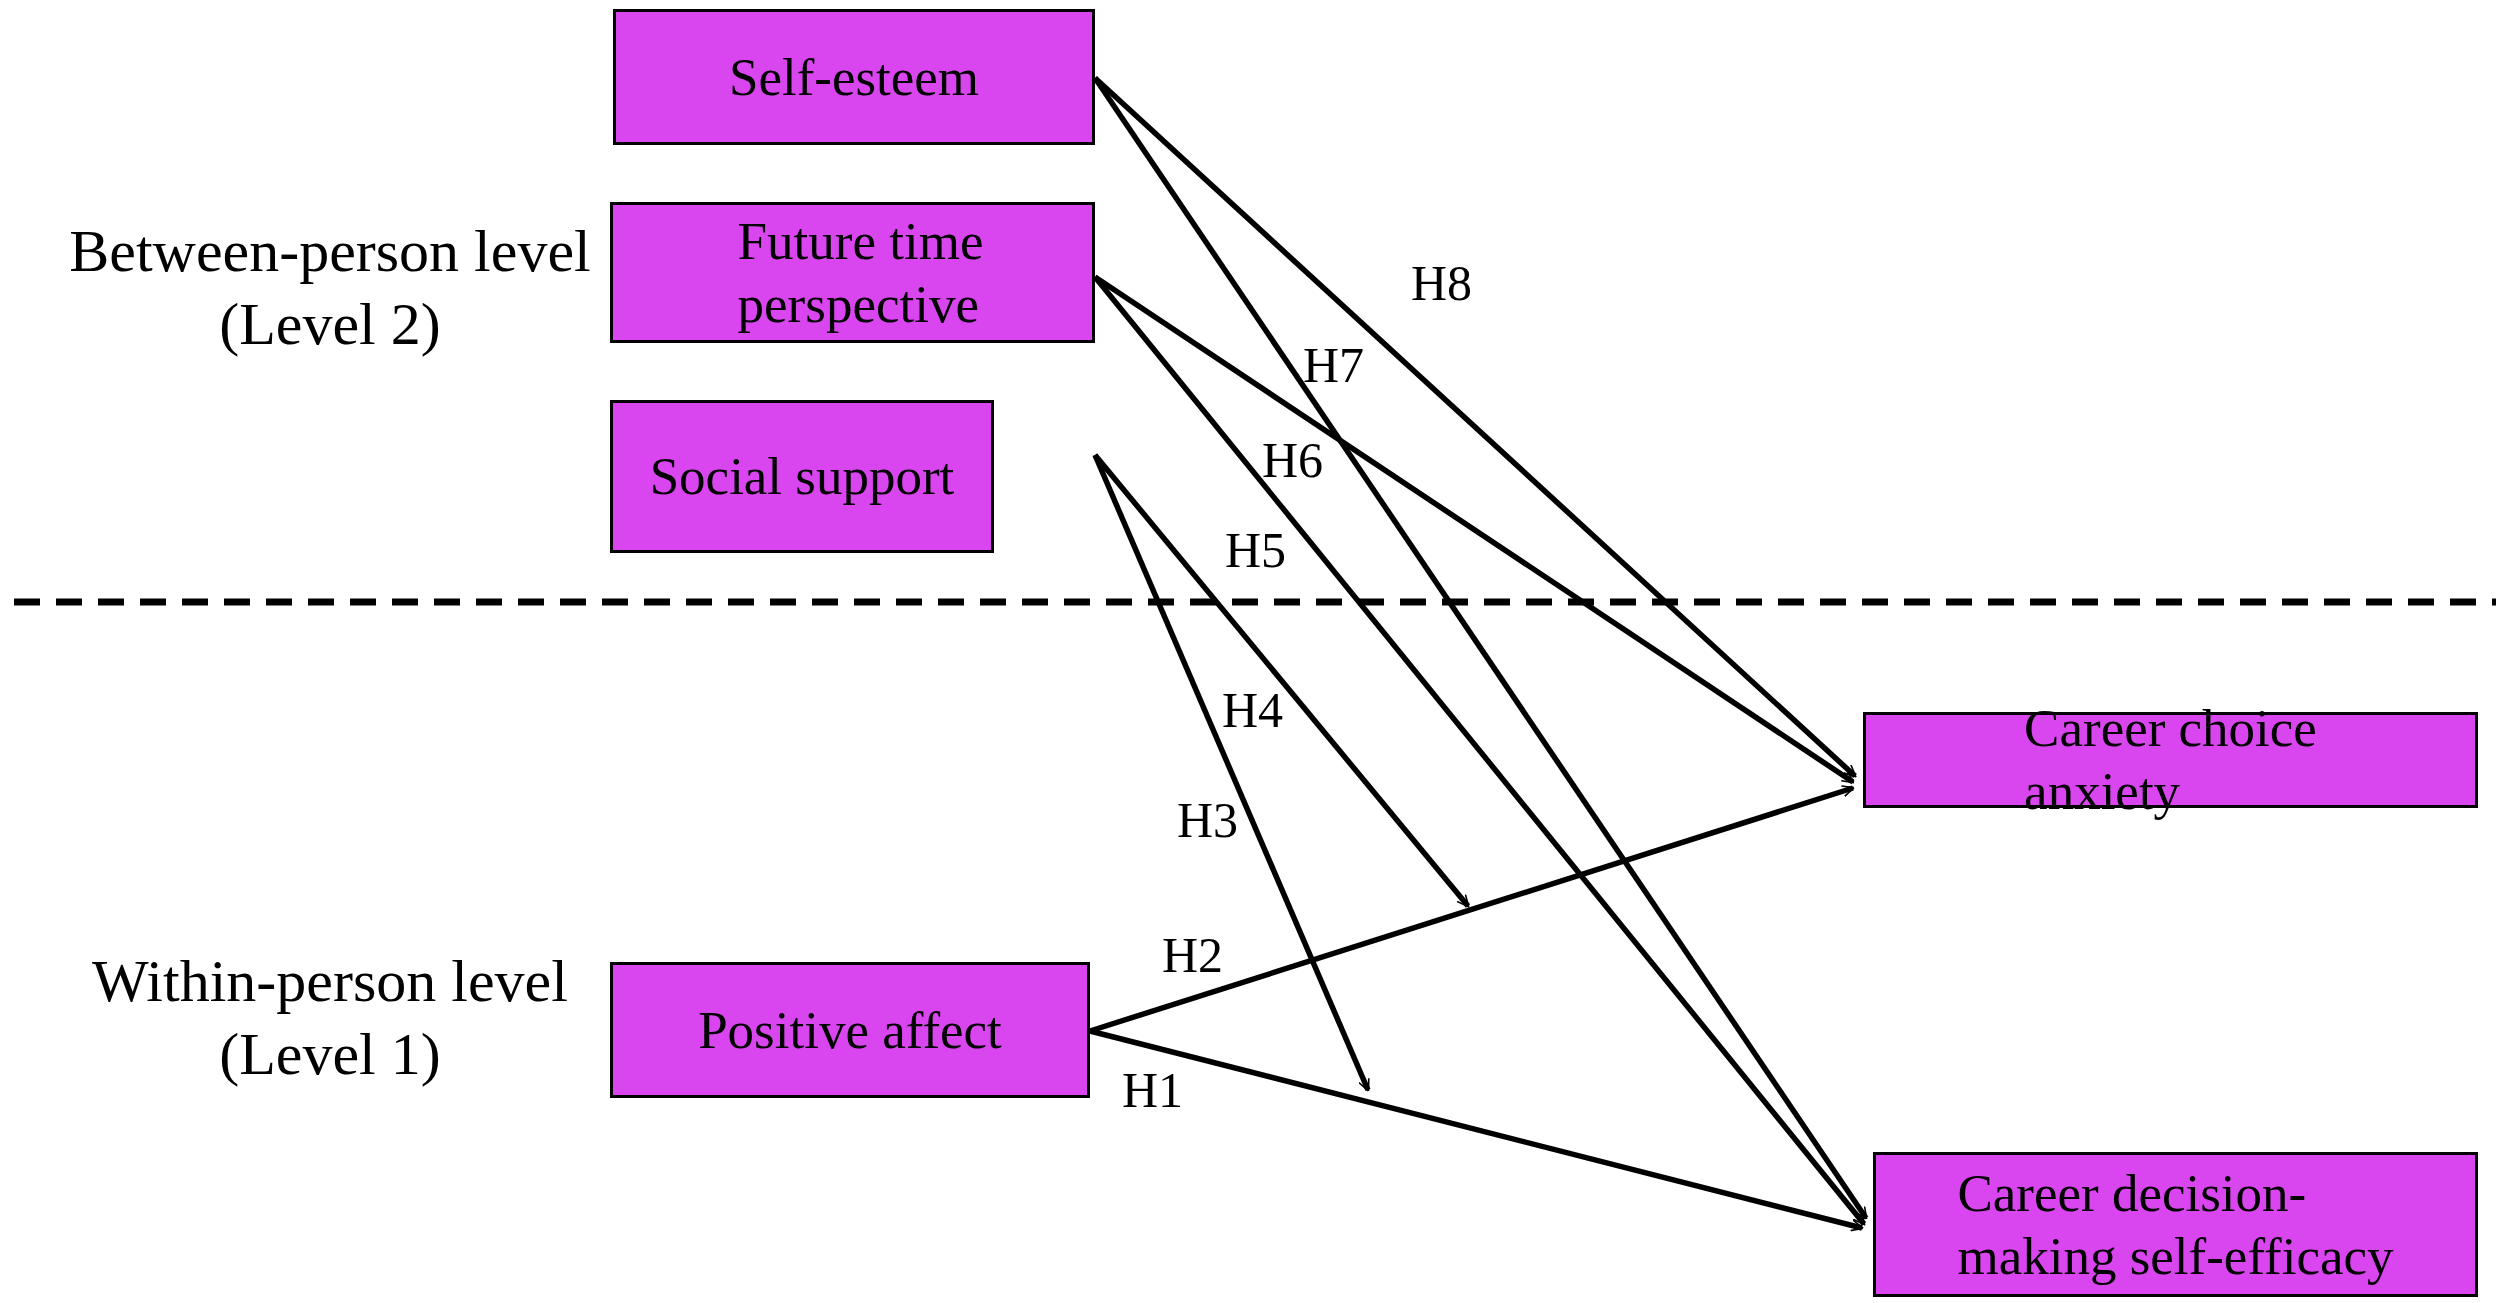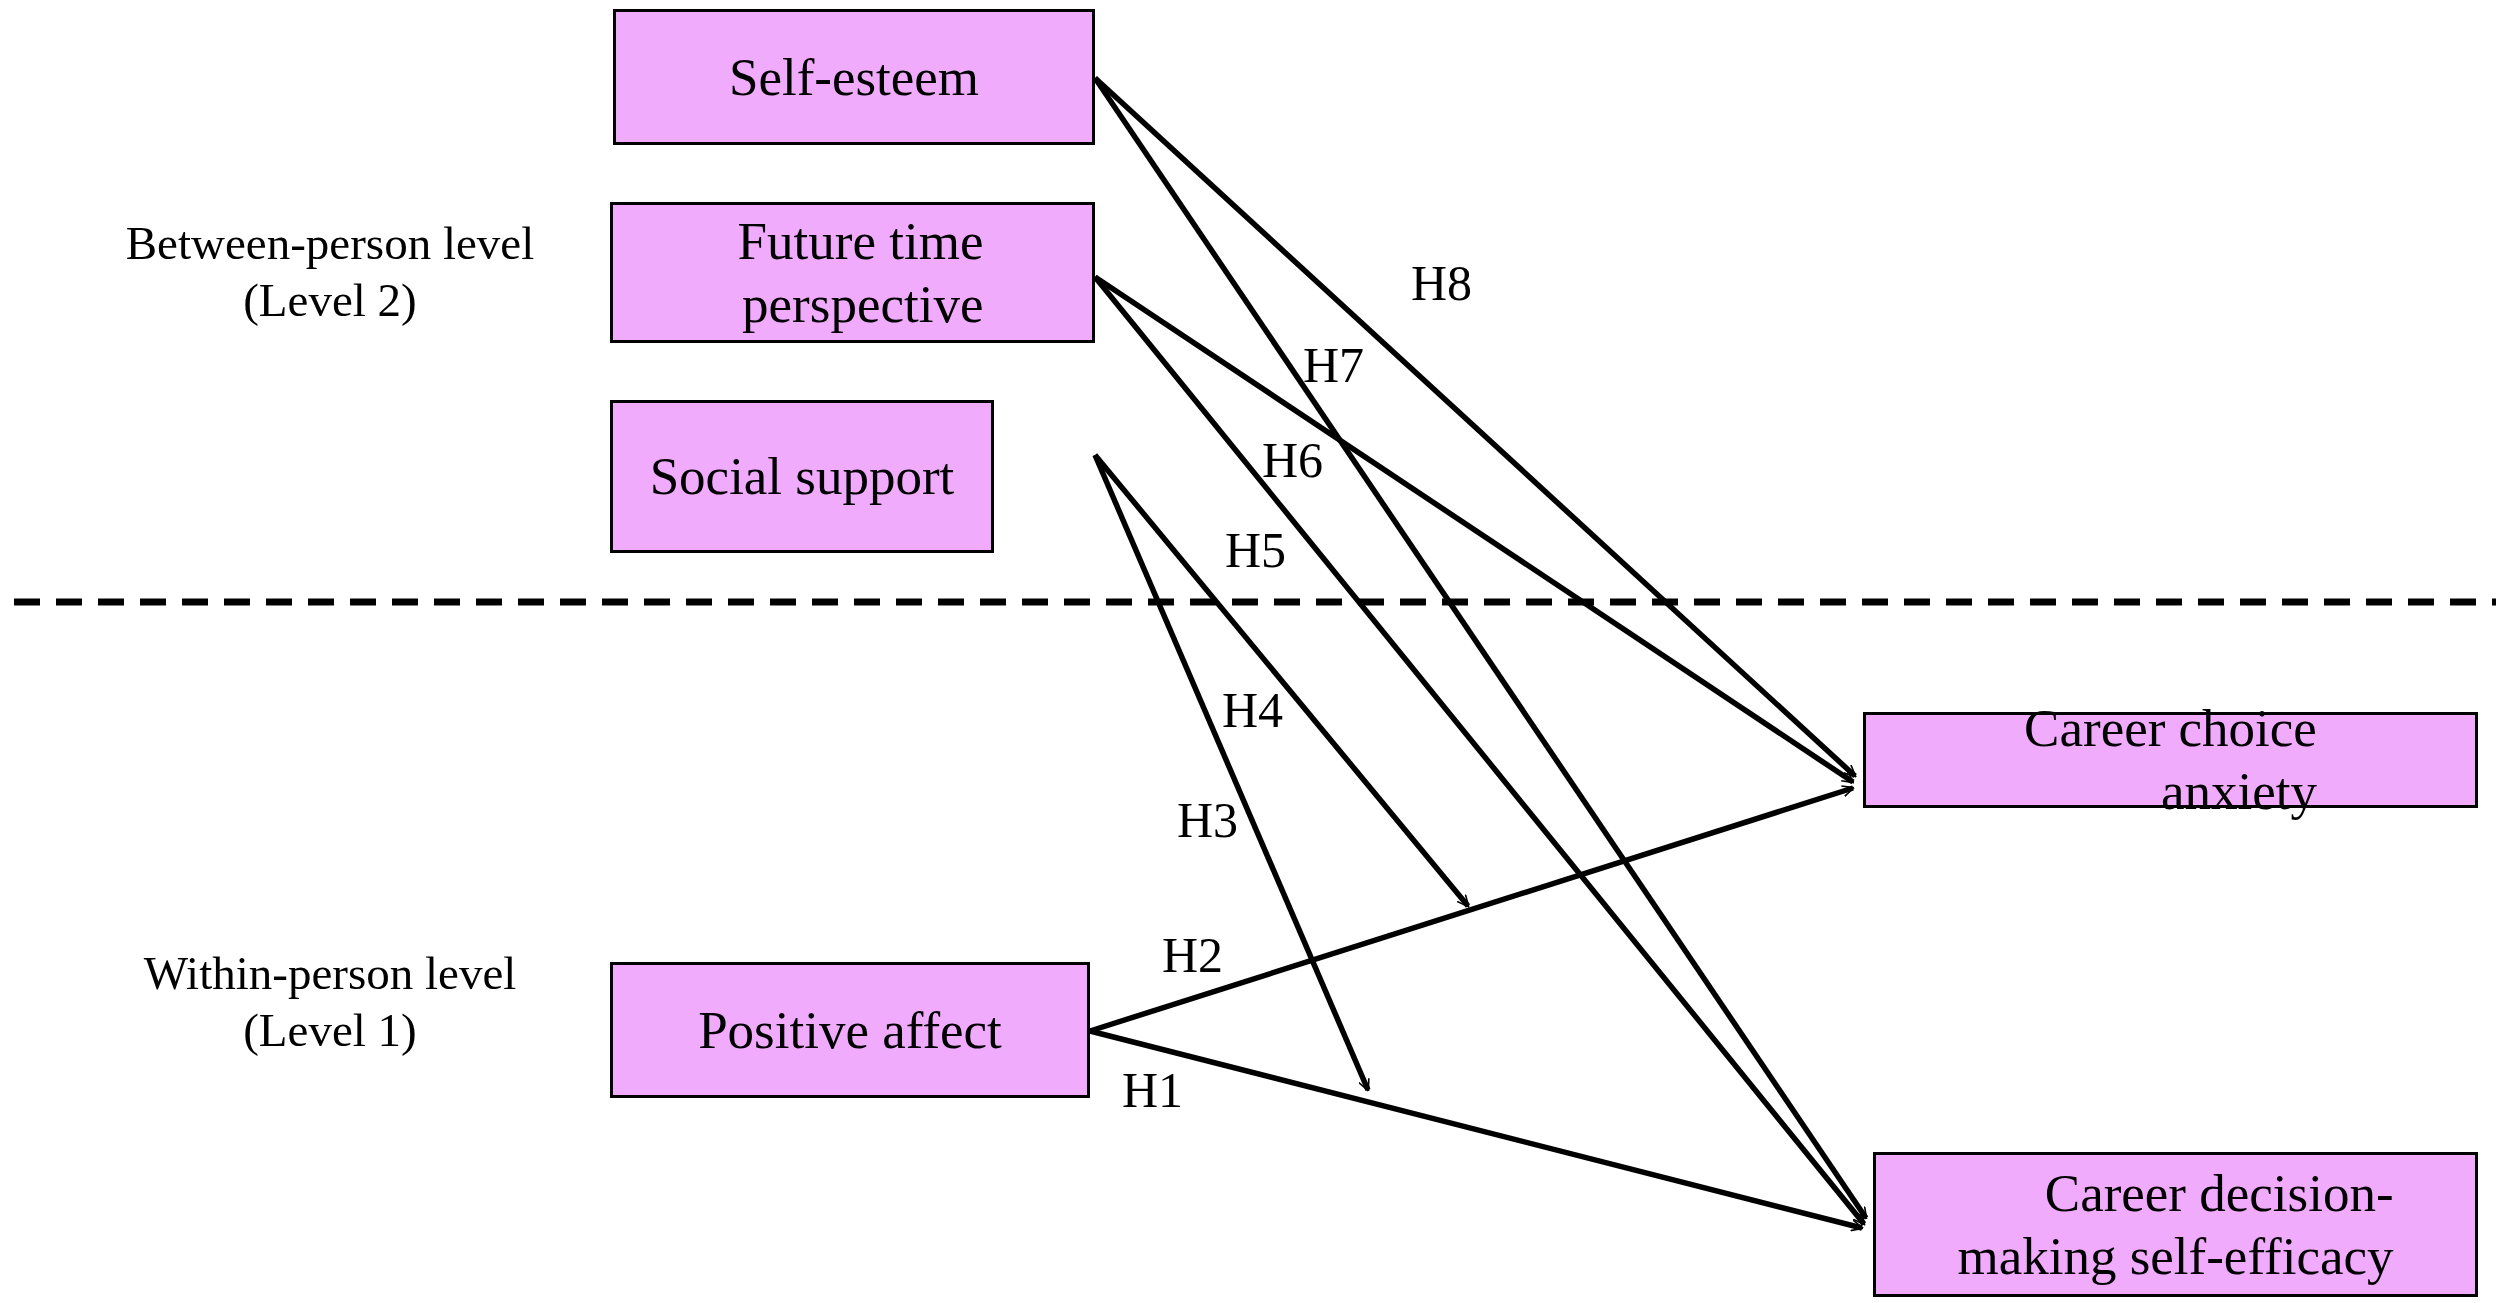--- a/index.html
+++ b/index.html
@@ -1,27 +1,27 @@
 <!DOCTYPE html>
 <html><head>
 <meta charset="utf-8">
 <title>Multilevel Research Model</title>
 <style>
   html,body{margin:0;padding:0;background:#ffffff;}
   body{font-family:"Liberation Serif","DejaVu Serif",serif;color:#000;}
   #stage{position:relative;width:2500px;height:1303px;background:#fff;overflow:hidden;}
   svg.layer{position:absolute;left:0;top:0;width:2500px;height:1303px;pointer-events:none;}
-  .node{position:absolute;box-sizing:border-box;border:3px solid #000;background:#f0abfc;
-        display:flex;align-items:center;justify-content:center;text-align:right;
+  .node{position:absolute;box-sizing:border-box;border:3px solid #000;background:#d946ef;
+        display:flex;align-items:center;justify-content:center;text-align:left;
         line-height:1.18;color:#000;}
   .node span{display:block;padding:0 10px;}
   .lvl-label{position:absolute;text-align:center;line-height:1.22;color:#000;white-space:pre-line;}
   .hlabel{position:absolute;color:#000;line-height:1;white-space:nowrap;}
   .fs-node{font-size:53px;}
-  .fs-lvl{font-size:47px;}
+  .fs-lvl{font-size:60px;}
   .fs-h{font-size:50px;}
 </style>
 </head>
 <body>
 
 <div id="stage">
 
   <svg class="layer" viewBox="0 0 2500 1303" preserveAspectRatio="none" aria-hidden="true">
     <defs>
       <marker id="ah" viewBox="0 0 12 12" refX="10.5" refY="6" markerWidth="12" markerHeight="12" orient="auto-start-reverse" markerUnits="userSpaceOnUse">

